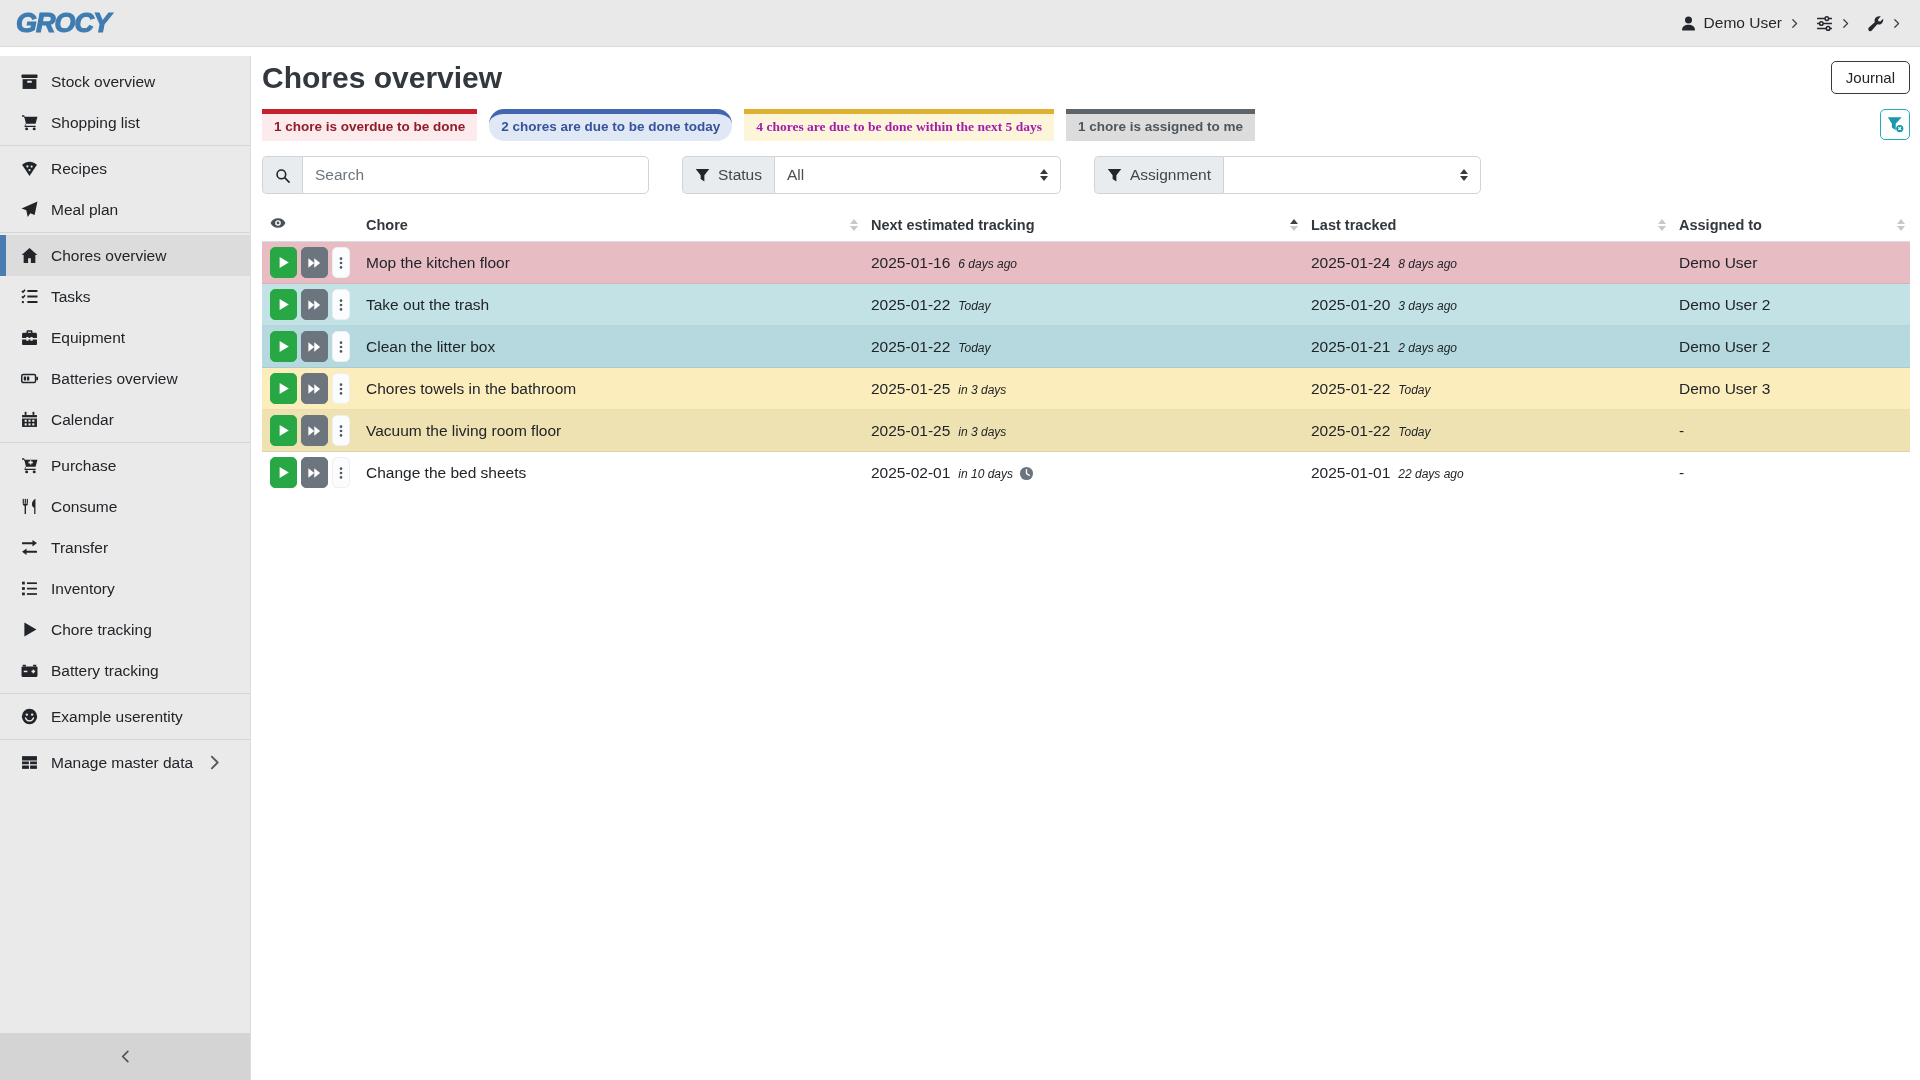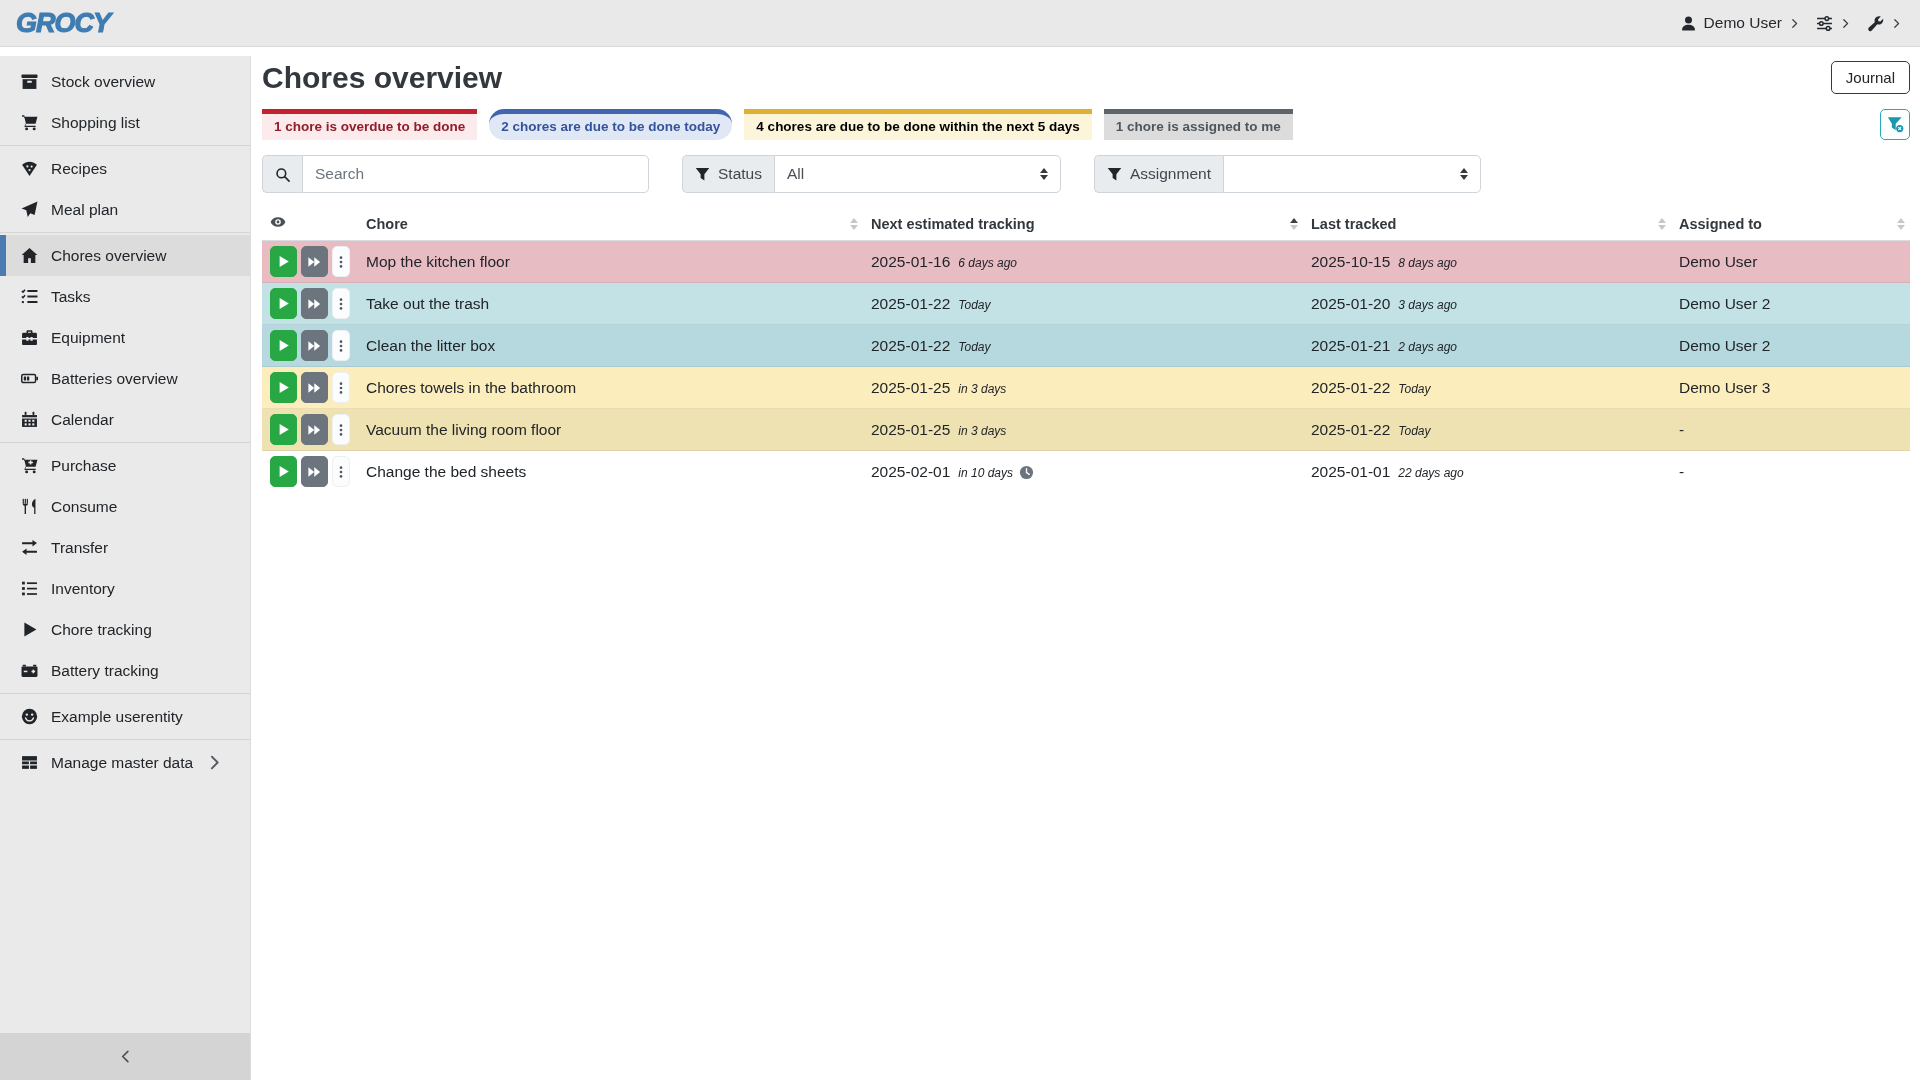--- a/index.html
+++ b/index.html
@@ -364,21 +364,21 @@
 
 <div class="main">
   <div class="page-head">
     <h1>Chores overview</h1>
     <button class="btn-journal">Journal</button>
   </div>
 
   <div class="badges-row">
     <div class="badge-box" style="border-top-color: rgb(197, 32, 46); background: rgb(251, 235, 236); color: rgb(146, 28, 40);">1 chore is overdue to be done</div>
       <div class="badge-box" style="border-top-color: rgb(66, 101, 176); background: rgb(224, 232, 245); color: rgb(53, 83, 155); border-radius: 15px;">2 chores are due to be done today</div>
-      <div class="badge-box" style="border-top-color: rgb(223, 176, 49); background: rgb(253, 245, 217); color: #000000;">4 chores are due to be done within the next 5 days</div>
+      <div class="badge-box" style="border-top-color: rgb(223, 176, 49); background: rgb(253, 245, 217); color: #a21caf; font-family: Liberation Serif, serif;">4 chores are due to be done within the next 5 days</div>
       <div class="badge-box" style="border-top-color: rgb(93, 101, 107); background: rgb(220, 220, 220); color: rgb(78, 86, 92);">1 chore is assigned to me</div>
       <button class="btn-clear-filter">
       <span class="icn">
           <svg viewBox="0 0 16 16" fill="currentColor">
             <path d="M.8 1.2h13L8.2 7.3v6.2L4.6 10.9V7.3z"></path>
             <circle cx="12" cy="11.8" r="3.4"></circle>
             <path d="M10.7 10.5l2.6 2.6M13.3 10.5l-2.6 2.6" stroke="#fff" stroke-width="1.1"></path>
           </svg>
         </span>
     </button>
@@ -485,21 +485,21 @@
                       <circle cx="8" cy="3" r="1.5"></circle>
                       <circle cx="8" cy="8" r="1.5"></circle>
                       <circle cx="8" cy="13" r="1.5"></circle>
                     </svg>
                   </span>
                 </button>
               </div>
             </td>
             <td>Mop the kitchen floor</td>
             <td><span class="date">2025-01-16</span><span class="note">6 days ago</span></td>
-            <td><span class="date">2025-10-15</span><span class="note">8 days ago</span></td>
+            <td><span class="date">2025-01-24</span><span class="note">8 days ago</span></td>
             <td>Demo User</td>
           </tr>
           <tr style="background: rgb(195, 226, 230);">
             <td>
               <div class="actions">
                 <button class="btn-sq btn-play">
                   <span class="icn">
                     <svg viewBox="0 0 16 16" fill="currentColor">
                       <path d="M3.2 1.3v13.4L14.5 8z"></path>
                     </svg>

